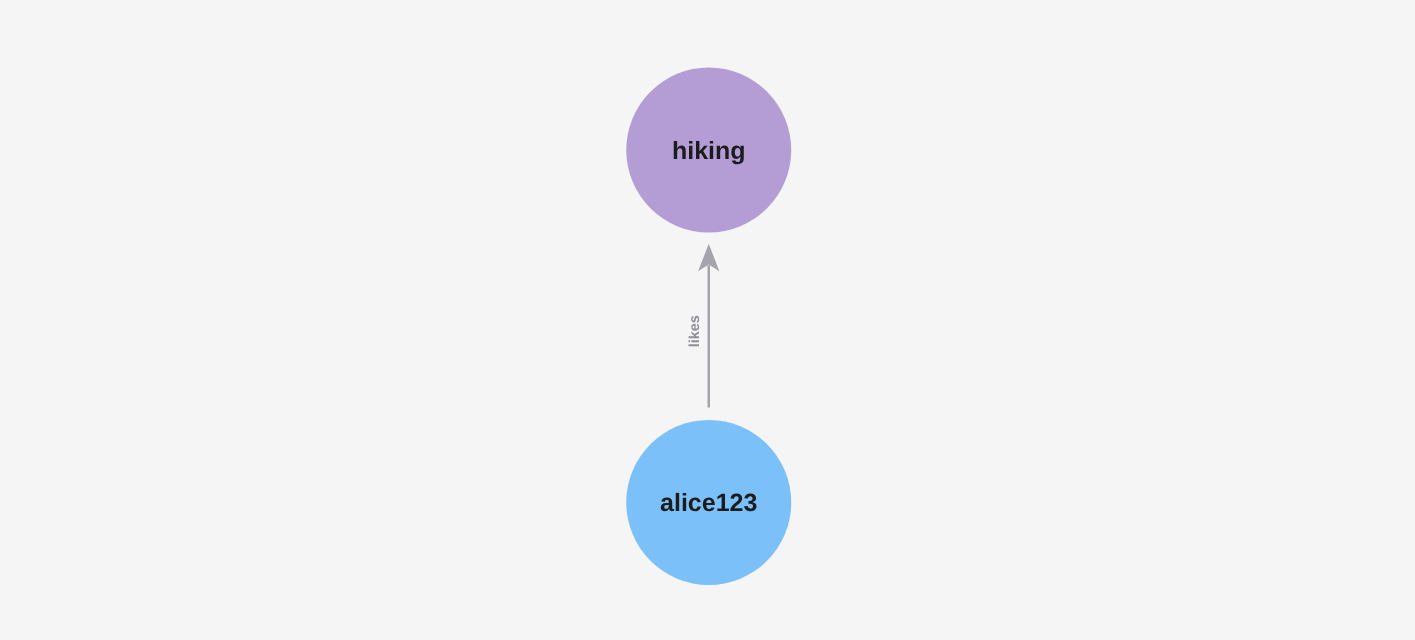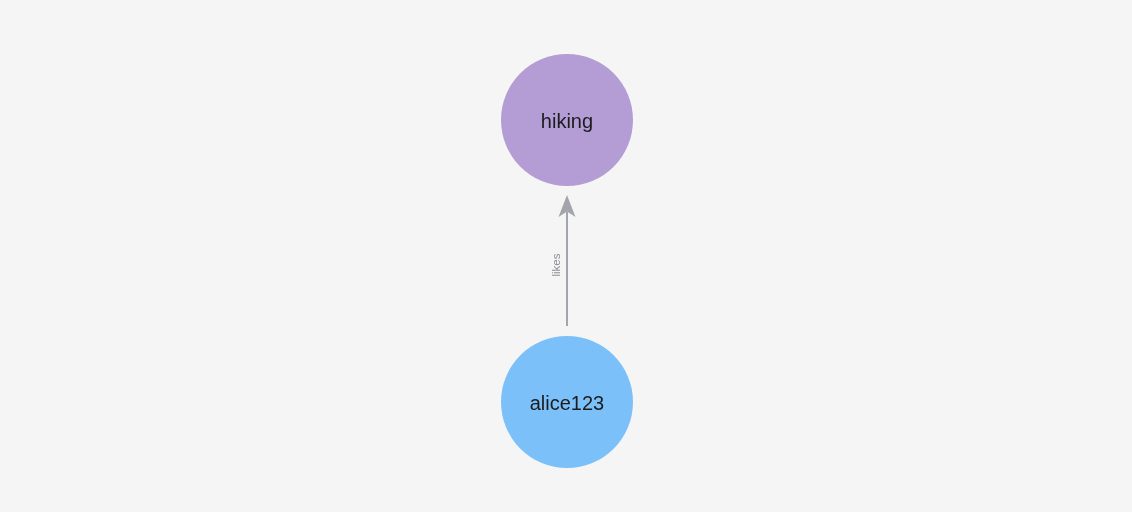--- a/index.html
+++ b/index.html
@@ -10,20 +10,21 @@
     width: 1132px;
     height: 512px;
     background: #f5f5f6;
     overflow: hidden;
     font-family: "Liberation Sans", sans-serif;
   }
   .canvas {
     width: 904px;
     height: 512px;
     position: relative;
+    font-weight: bold;
   }
   svg {
     display: block;
   }
   .node-label {
     font-family: "Liberation Sans", sans-serif;
     font-size: 20px;
     fill: #1c1c1e;
     text-anchor: middle;
     dominant-baseline: central;

